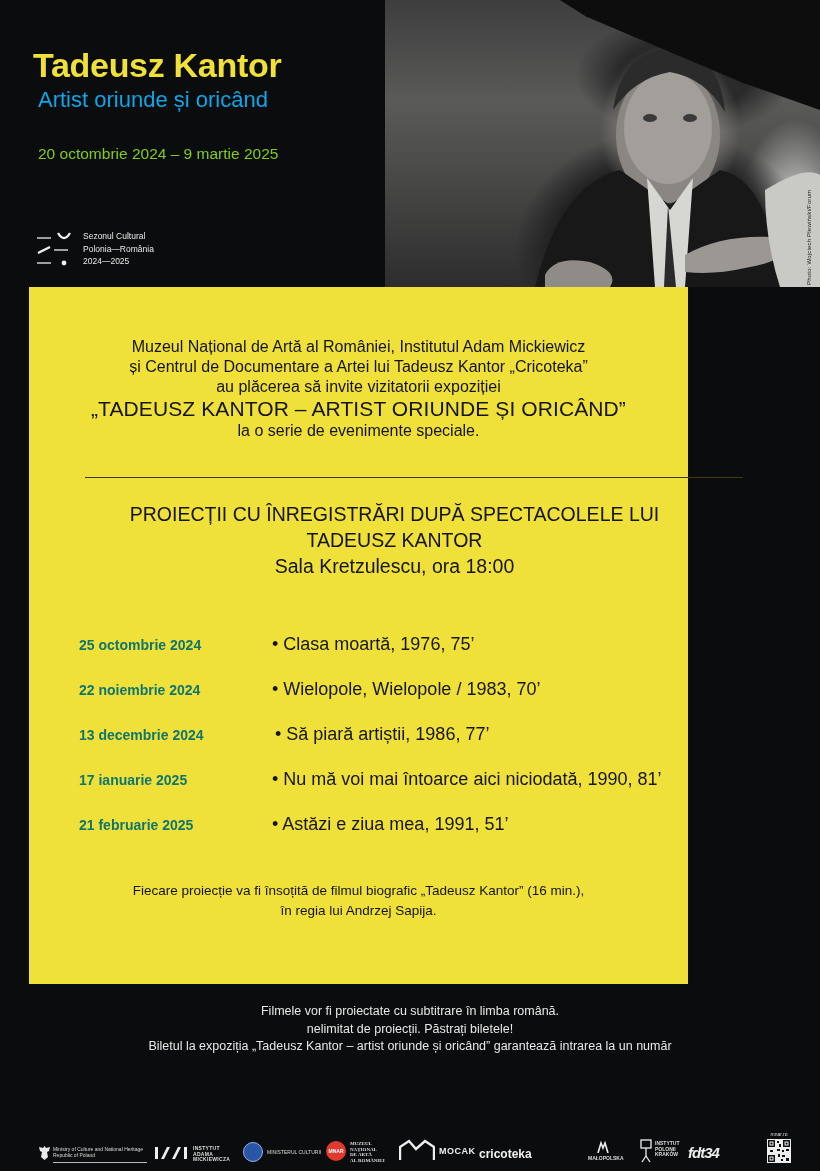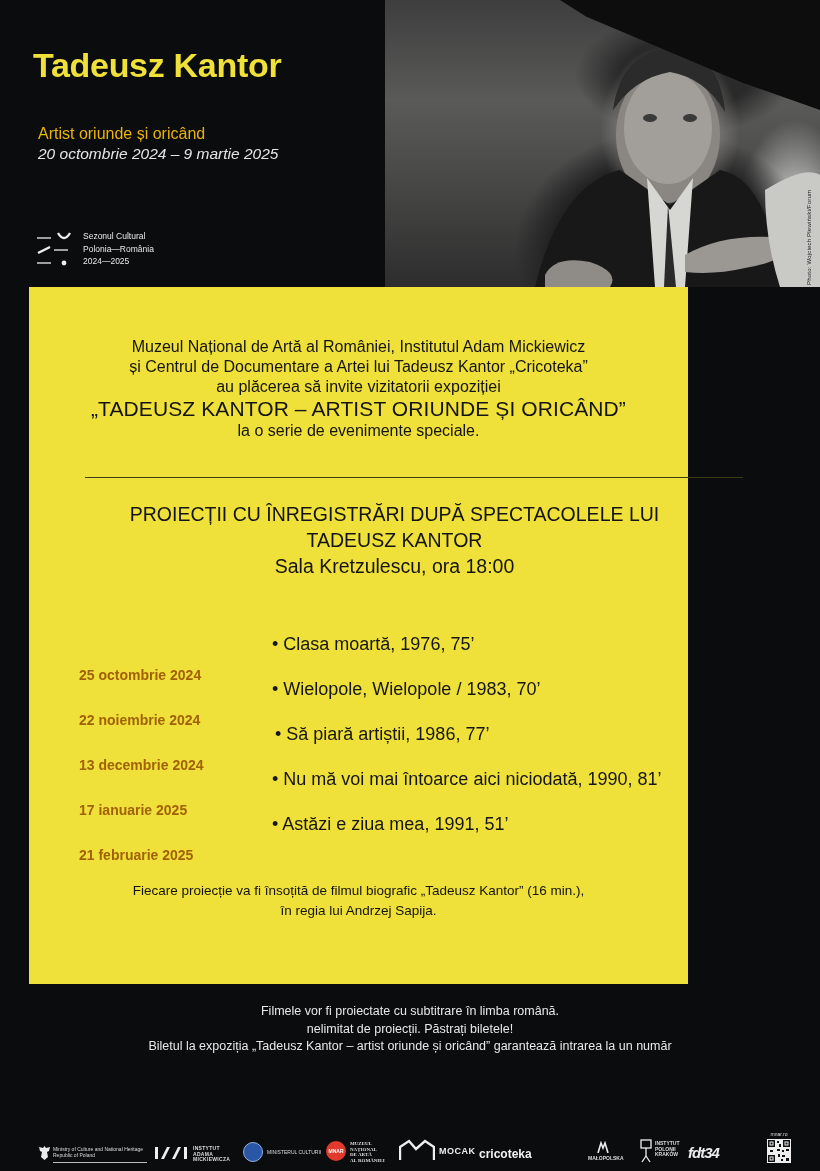--- a/index.html
+++ b/index.html
@@ -25,24 +25,24 @@
   }
   .photo-credit {
     position: absolute; left: 806px; top: 285px; transform-origin: 0 0; transform: rotate(-90deg);
     font-size: 6px; color: #222; white-space: nowrap; letter-spacing: 0.2px;
   }
   .title-main {
     position: absolute; left: 33px; top: 46px; font-size: 34px; font-weight: 700; color: #f0e03a;
     letter-spacing: -0.3px; white-space: nowrap;
   }
   .title-sub {
-    position: absolute; left: 38px; top: 87px; font-size: 16px; color: #eab308; white-space: nowrap; margin-top: 38px;
+    position: absolute; left: 38px; top: 87px; font-size: 22px; color: #0ea5e9; white-space: nowrap;
   }
   .date-range {
-    position: absolute; left: 38px; top: 145px; font-size: 15.5px; color: #e5e5e5; white-space: nowrap; font-style: italic;
+    position: absolute; left: 38px; top: 145px; font-size: 15.5px; color: #84cc16; white-space: nowrap;
   }
   .big-kantor {
     position: absolute; left: 330px; top: 40px; font-family: "DejaVu Sans", sans-serif;
     font-weight: 700; color: #f0e03a; font-size: 92px; line-height: 90px; letter-spacing: -2px;
   }
   .big-kantor div { white-space: nowrap; }
 
   .season { position: absolute; left: 37px; top: 230px; }
   .season-mark { position: absolute; left: 0; top: 0; width: 40px; height: 40px; }
   .season-text { position: absolute; left: 46px; top: 0; font-size: 8.5px; line-height: 12.5px; color: #e9e9e9; white-space: nowrap; }
@@ -52,21 +52,21 @@
     position: absolute; left: 29px; top: 287px; width: 659px; height: 697px; background: #f0e03a; color: #141414;
   }
   .intro { position: absolute; left: 0; top: 50px; width: 100%; text-align: center; font-size: 16px; line-height: 20px; }
   .intro .exhibit { font-size: 21px; line-height: 24px; letter-spacing: 0.1px; }
   .divider { position: absolute; left: 56px; top: 190px; width: 658px; height: 1px; background: #3e3a14; }
   .proj-title { position: absolute; left: 0; top: 214px; width: 100%; text-align: center; font-size: 19.5px; line-height: 26px; margin-left: 36px; }
   .proj-venue { font-size: 19.5px; }
 
   .schedule { position: absolute; left: 50px; top: 350px; width: 680px; }
   .sched-row { position: relative; height: 45px; }
-  .sched-date { position: absolute; left: 0; top: 0; font-size: 14px; font-weight: 700; color: #a16207; white-space: nowrap; margin-top: 30px; }
+  .sched-date { position: absolute; left: 0; top: 0; font-size: 14px; font-weight: 700; color: #0f766e; white-space: nowrap; }
   .sched-film { position: absolute; left: 193px; top: -3px; font-size: 18px; color: #161616; white-space: nowrap; }
 
   .biofilm { position: absolute; left: 0; top: 594px; width: 100%; text-align: center; font-size: 13.5px; line-height: 20px; }
 
   
   .footnote { position: absolute; left: 0; top: 1003px; width: 820px; text-align: center; font-size: 12.5px; line-height: 17.5px; color: #e8e8e8; }
 
   .logos { position: absolute; left: 0; top: 1105px; width: 820px; height: 40px; }
   .logo { position: absolute; color: #eaeaea; white-space: nowrap; margin-top: 30px; }
   .tiny { font-size: 5px; line-height: 5.5px; color: #dcdcdc; }

